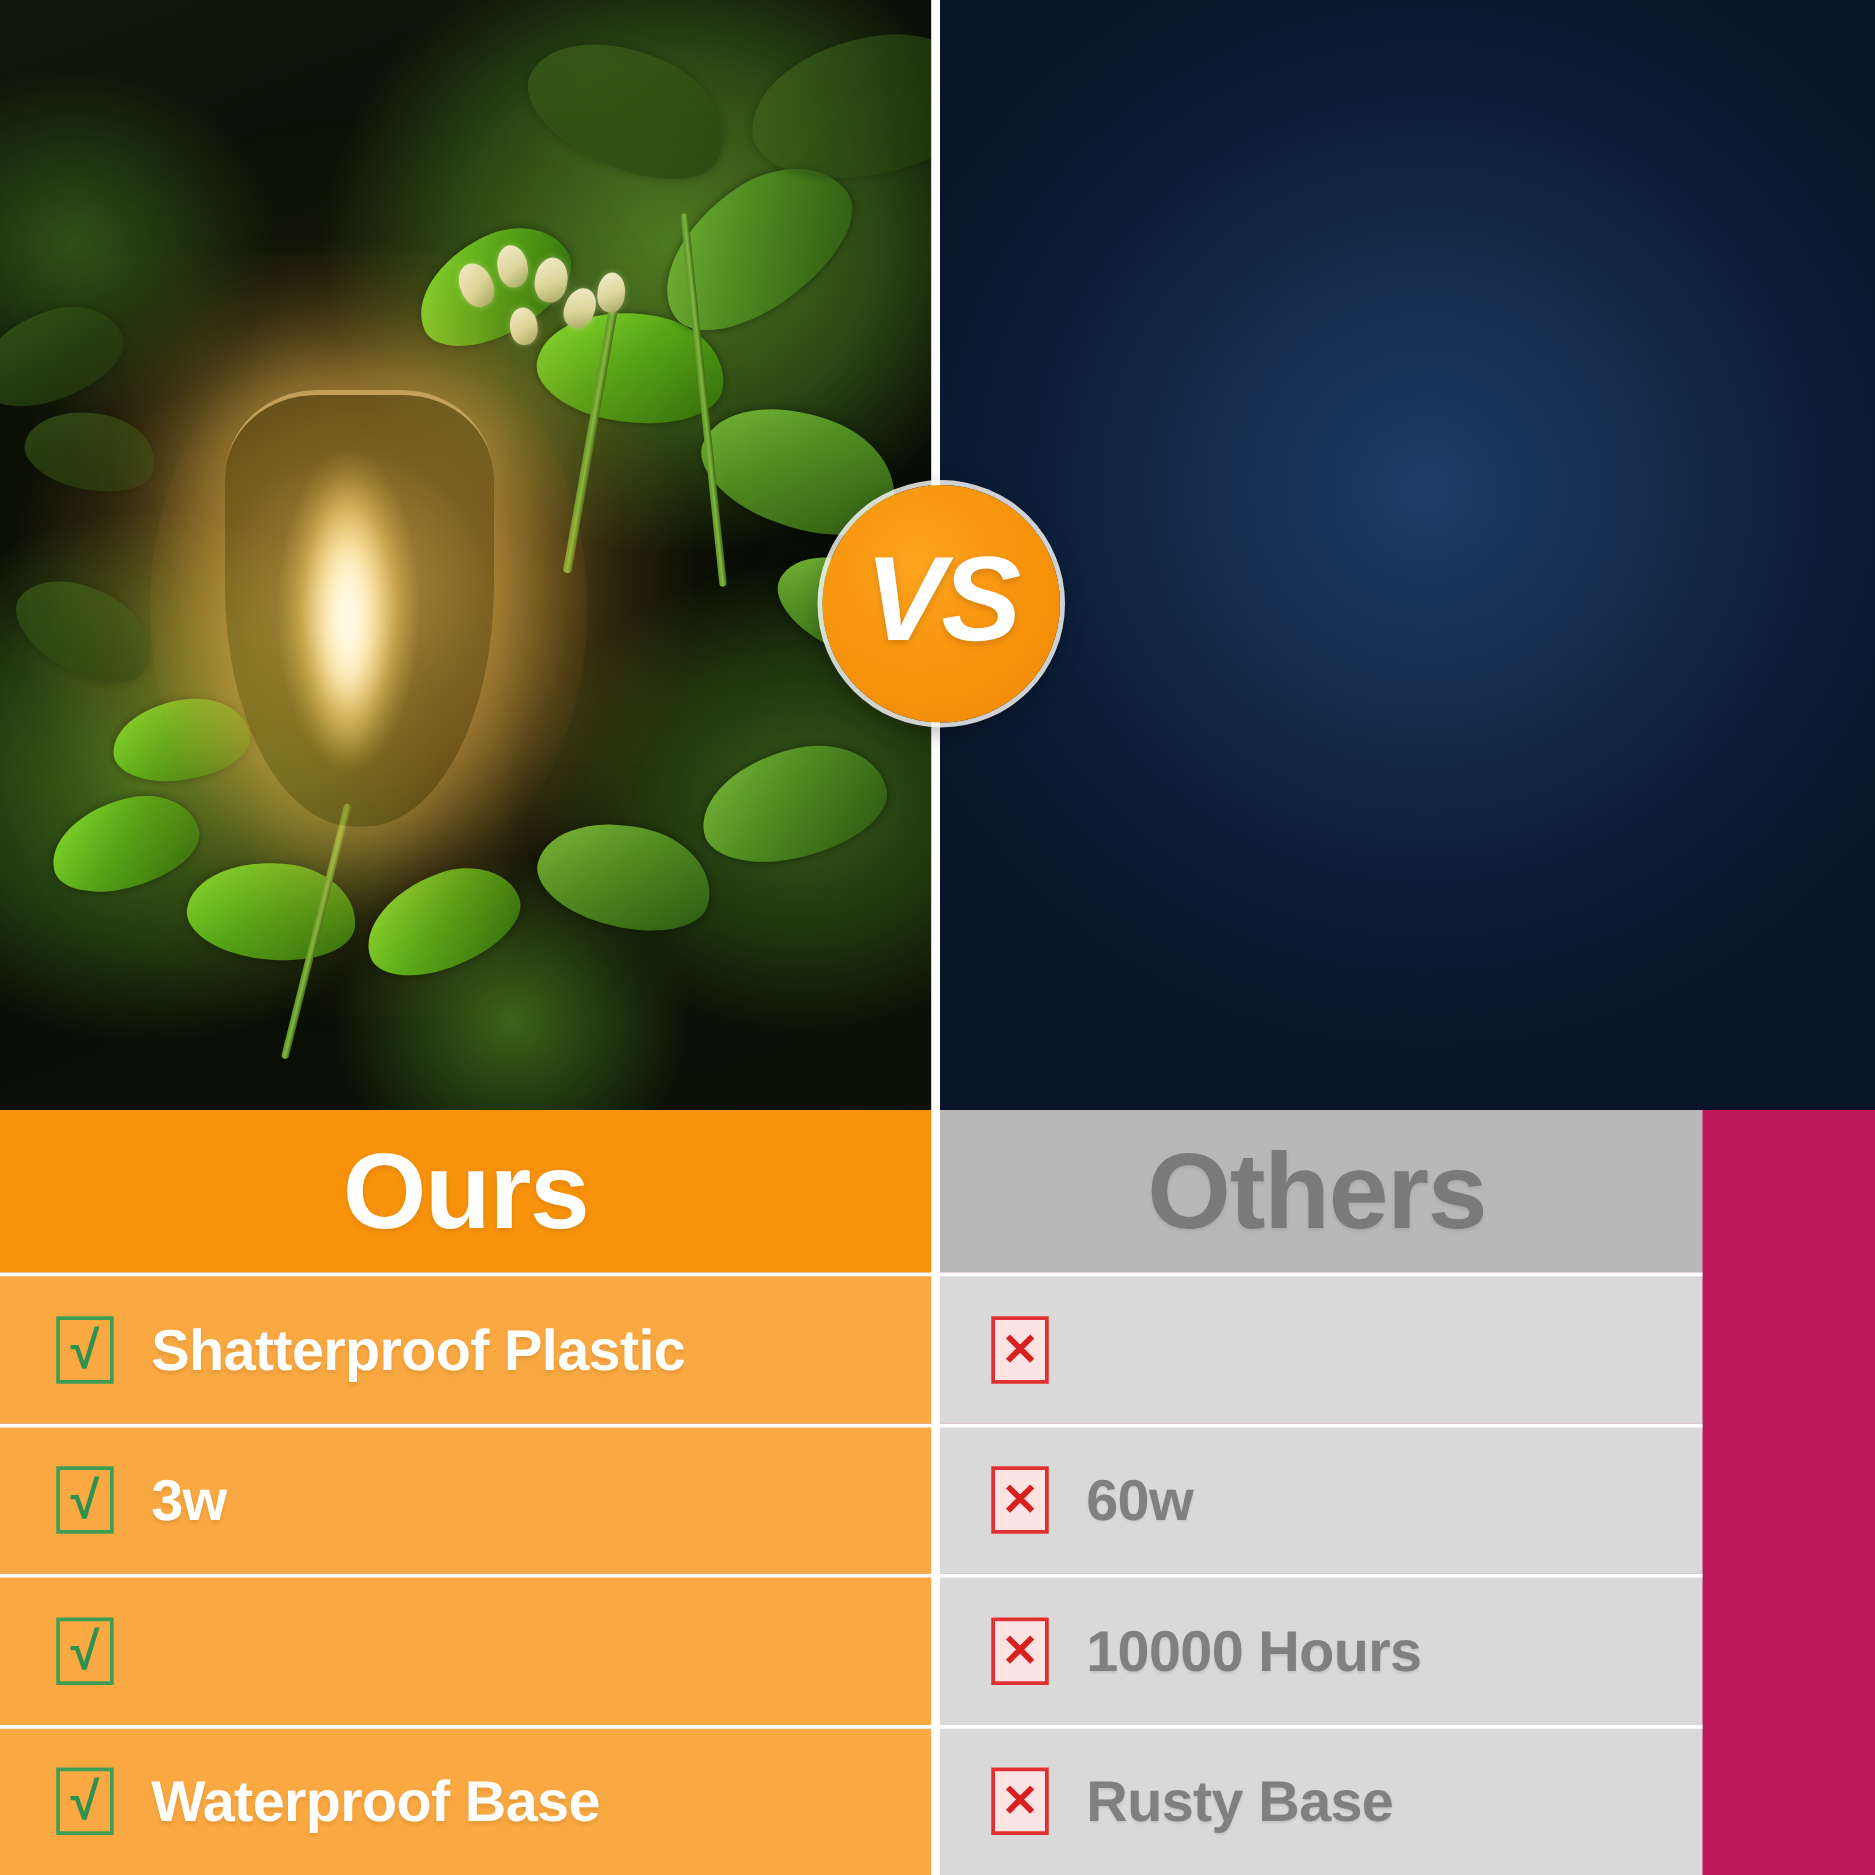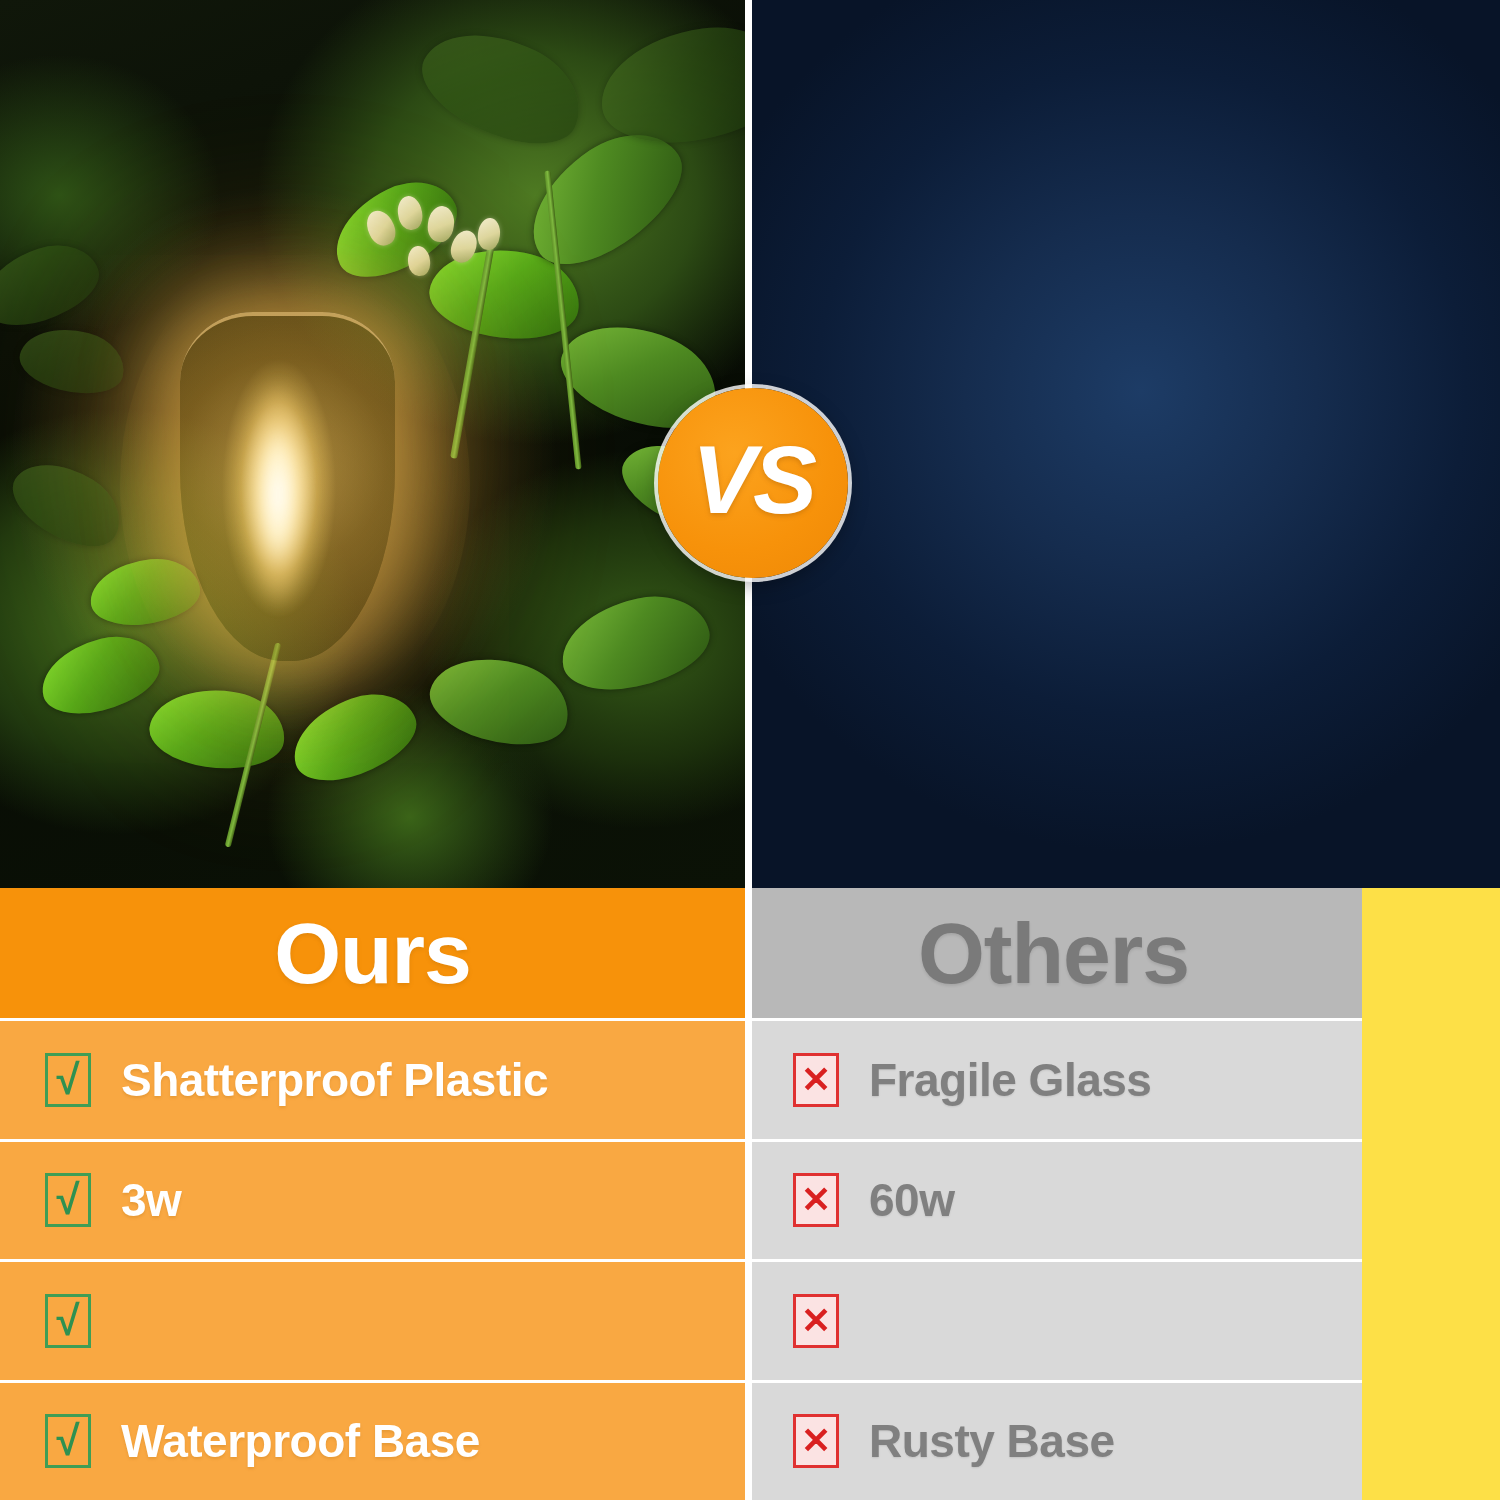--- a/index.html
+++ b/index.html
@@ -1,17 +1,17 @@
 <!DOCTYPE html>
 <html><head>
 <meta charset="utf-8">
 <style>
   html,body{margin:0;padding:0;background:#fff;}
   body{width:1500px;height:1500px;overflow:hidden;font-family:"Liberation Sans",sans-serif;}
-  .page{position:relative;width:1500px;height:1500px;background:#fde047;}
+  .page{position:relative;width:1500px;height:1500px;background:#be185d;}
 
   
   .photos{position:absolute;left:0;top:0;width:1500px;height:888px;}
   .photo{position:absolute;top:0;height:888px;overflow:hidden;}
   .photo-left{left:0;width:745px;background:#0a0a06;}
   .photo-right{left:752px;width:748px;background:#0d1f3c;}
   .divider-v{position:absolute;left:745px;top:0;width:7px;height:888px;background:#ffffff;}
 
   
   .foliage{position:absolute;inset:0;
@@ -178,30 +178,30 @@
     </div>
 
     <div class="col col-others">
       <div class="head head-others">
         <span class="head-title">Others</span>
       </div>
       <div class="rows">
 
         <div class="row">
           <span class="mark mark-cross">✕</span>
-          <span class="row-label">Fragile Glass</span>
         </div>
 
         <div class="row">
           <span class="mark mark-cross">✕</span>
           <span class="row-label">60w</span>
         </div>
 
         <div class="row">
           <span class="mark mark-cross">✕</span>
+          <span class="row-label">10000 Hours</span>
         </div>
 
         <div class="row">
           <span class="mark mark-cross">✕</span>
           <span class="row-label">Rusty Base</span>
         </div>
 
       </div>
     </div>
 

